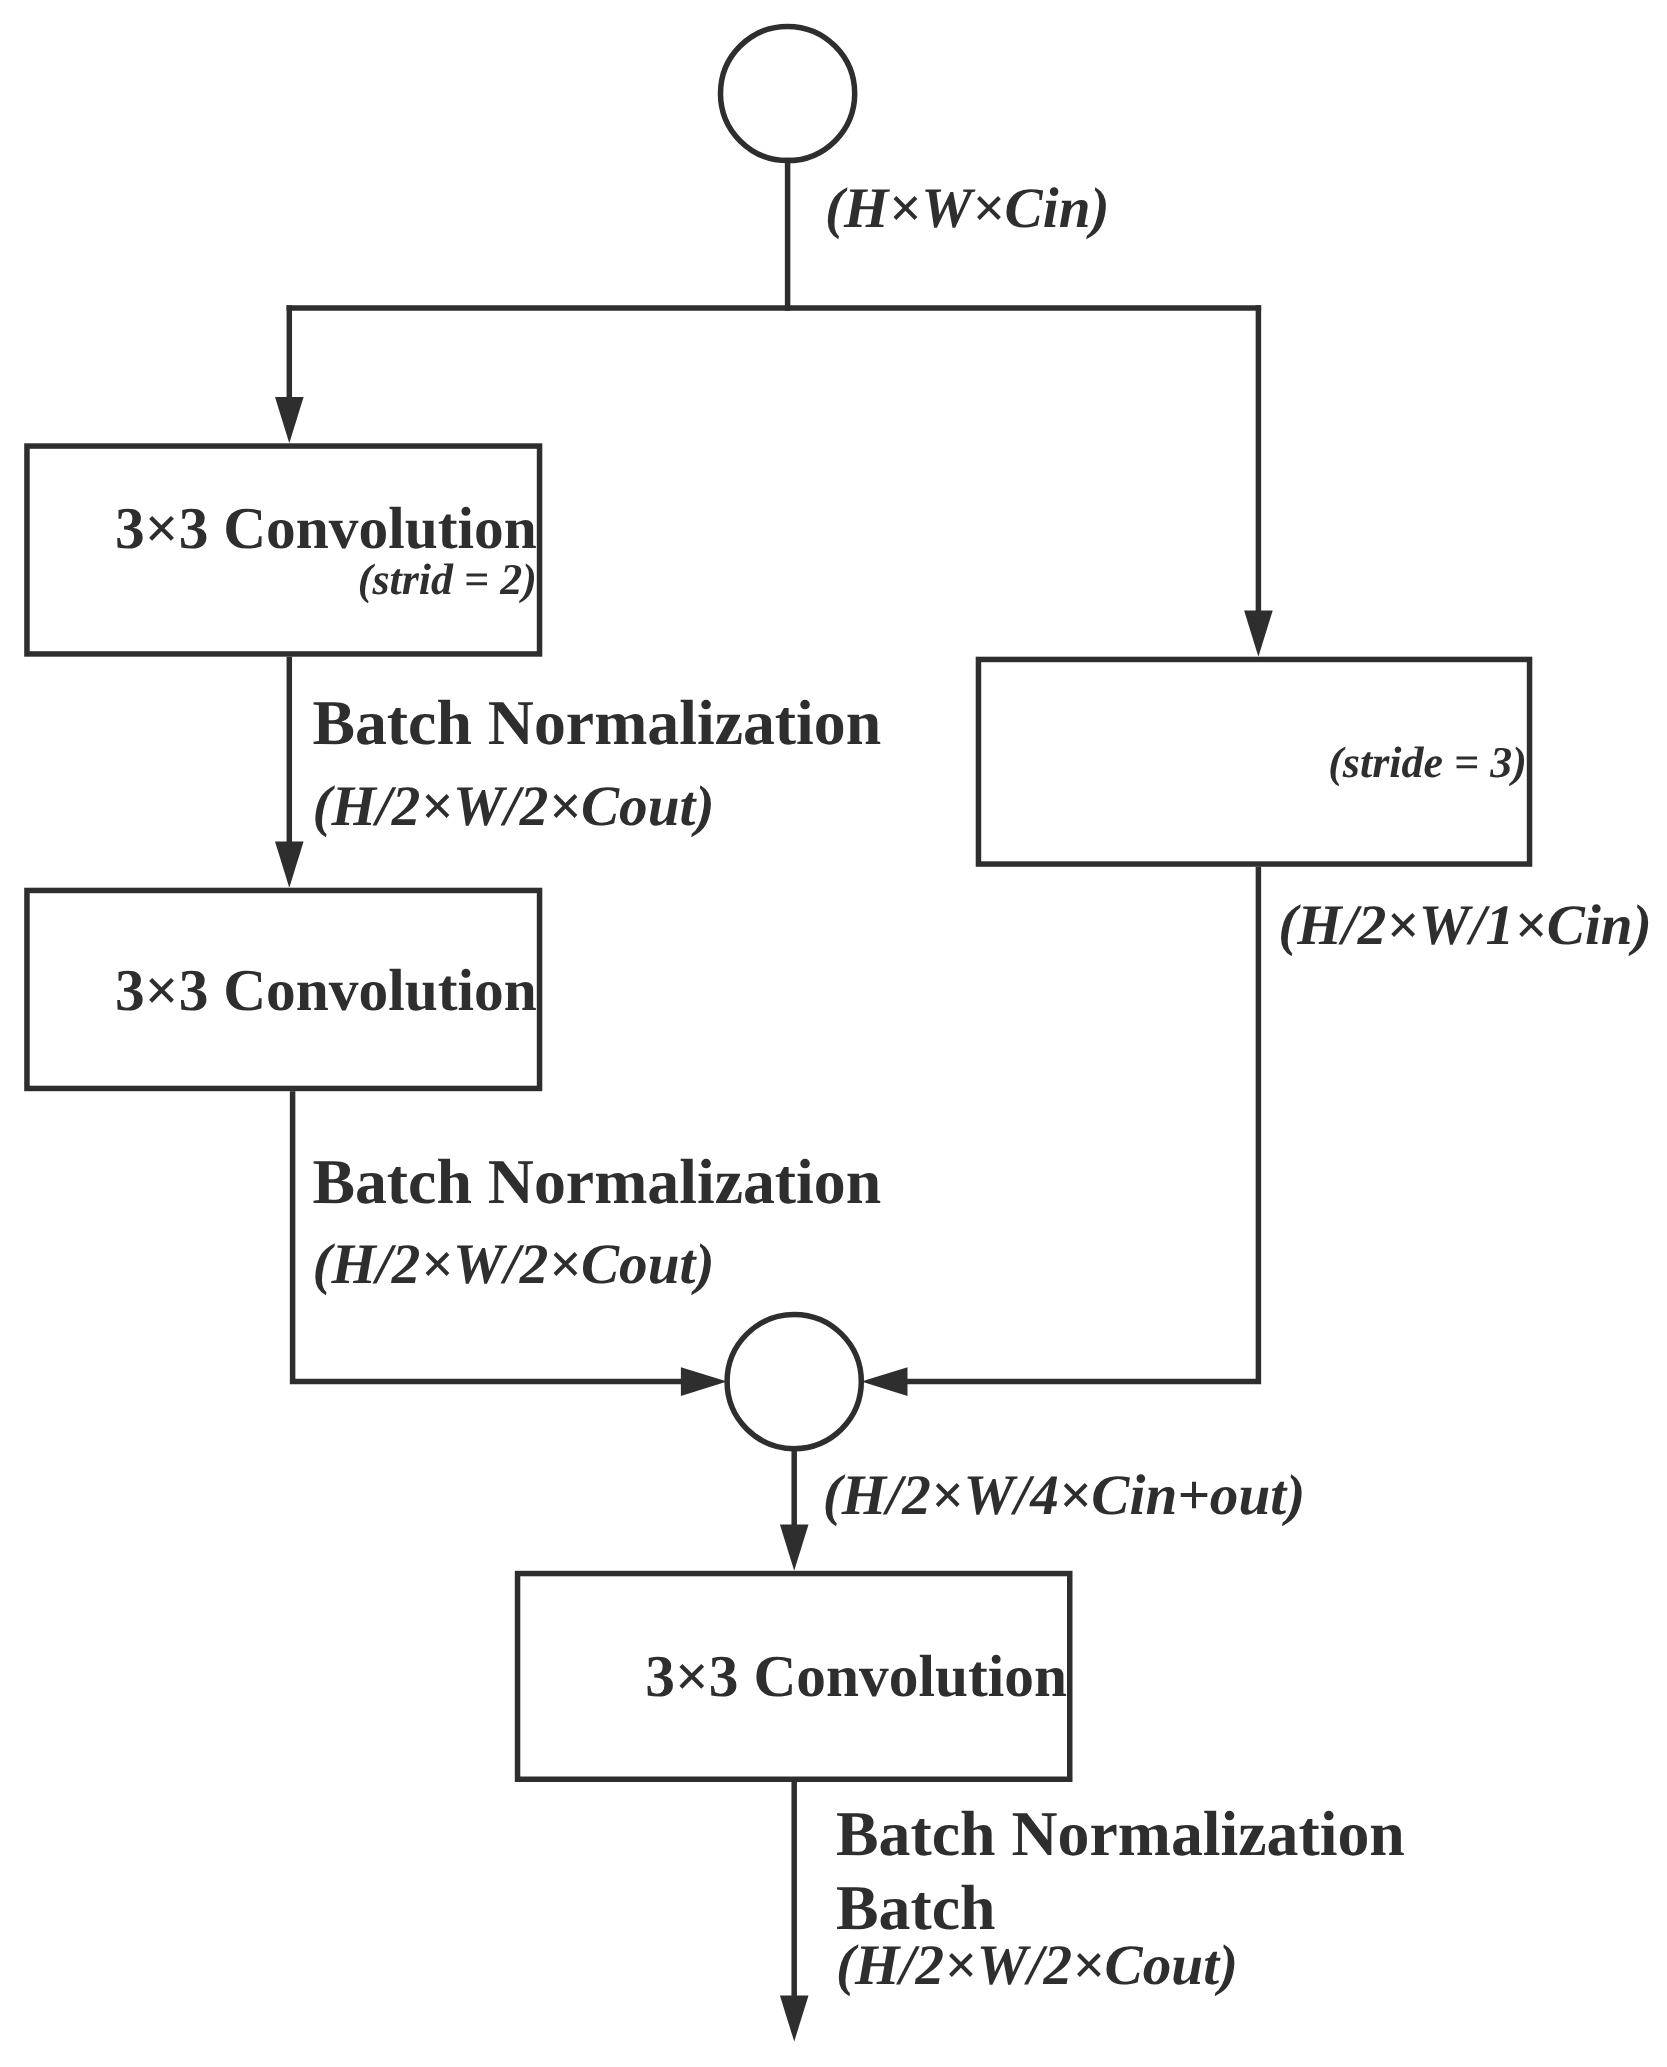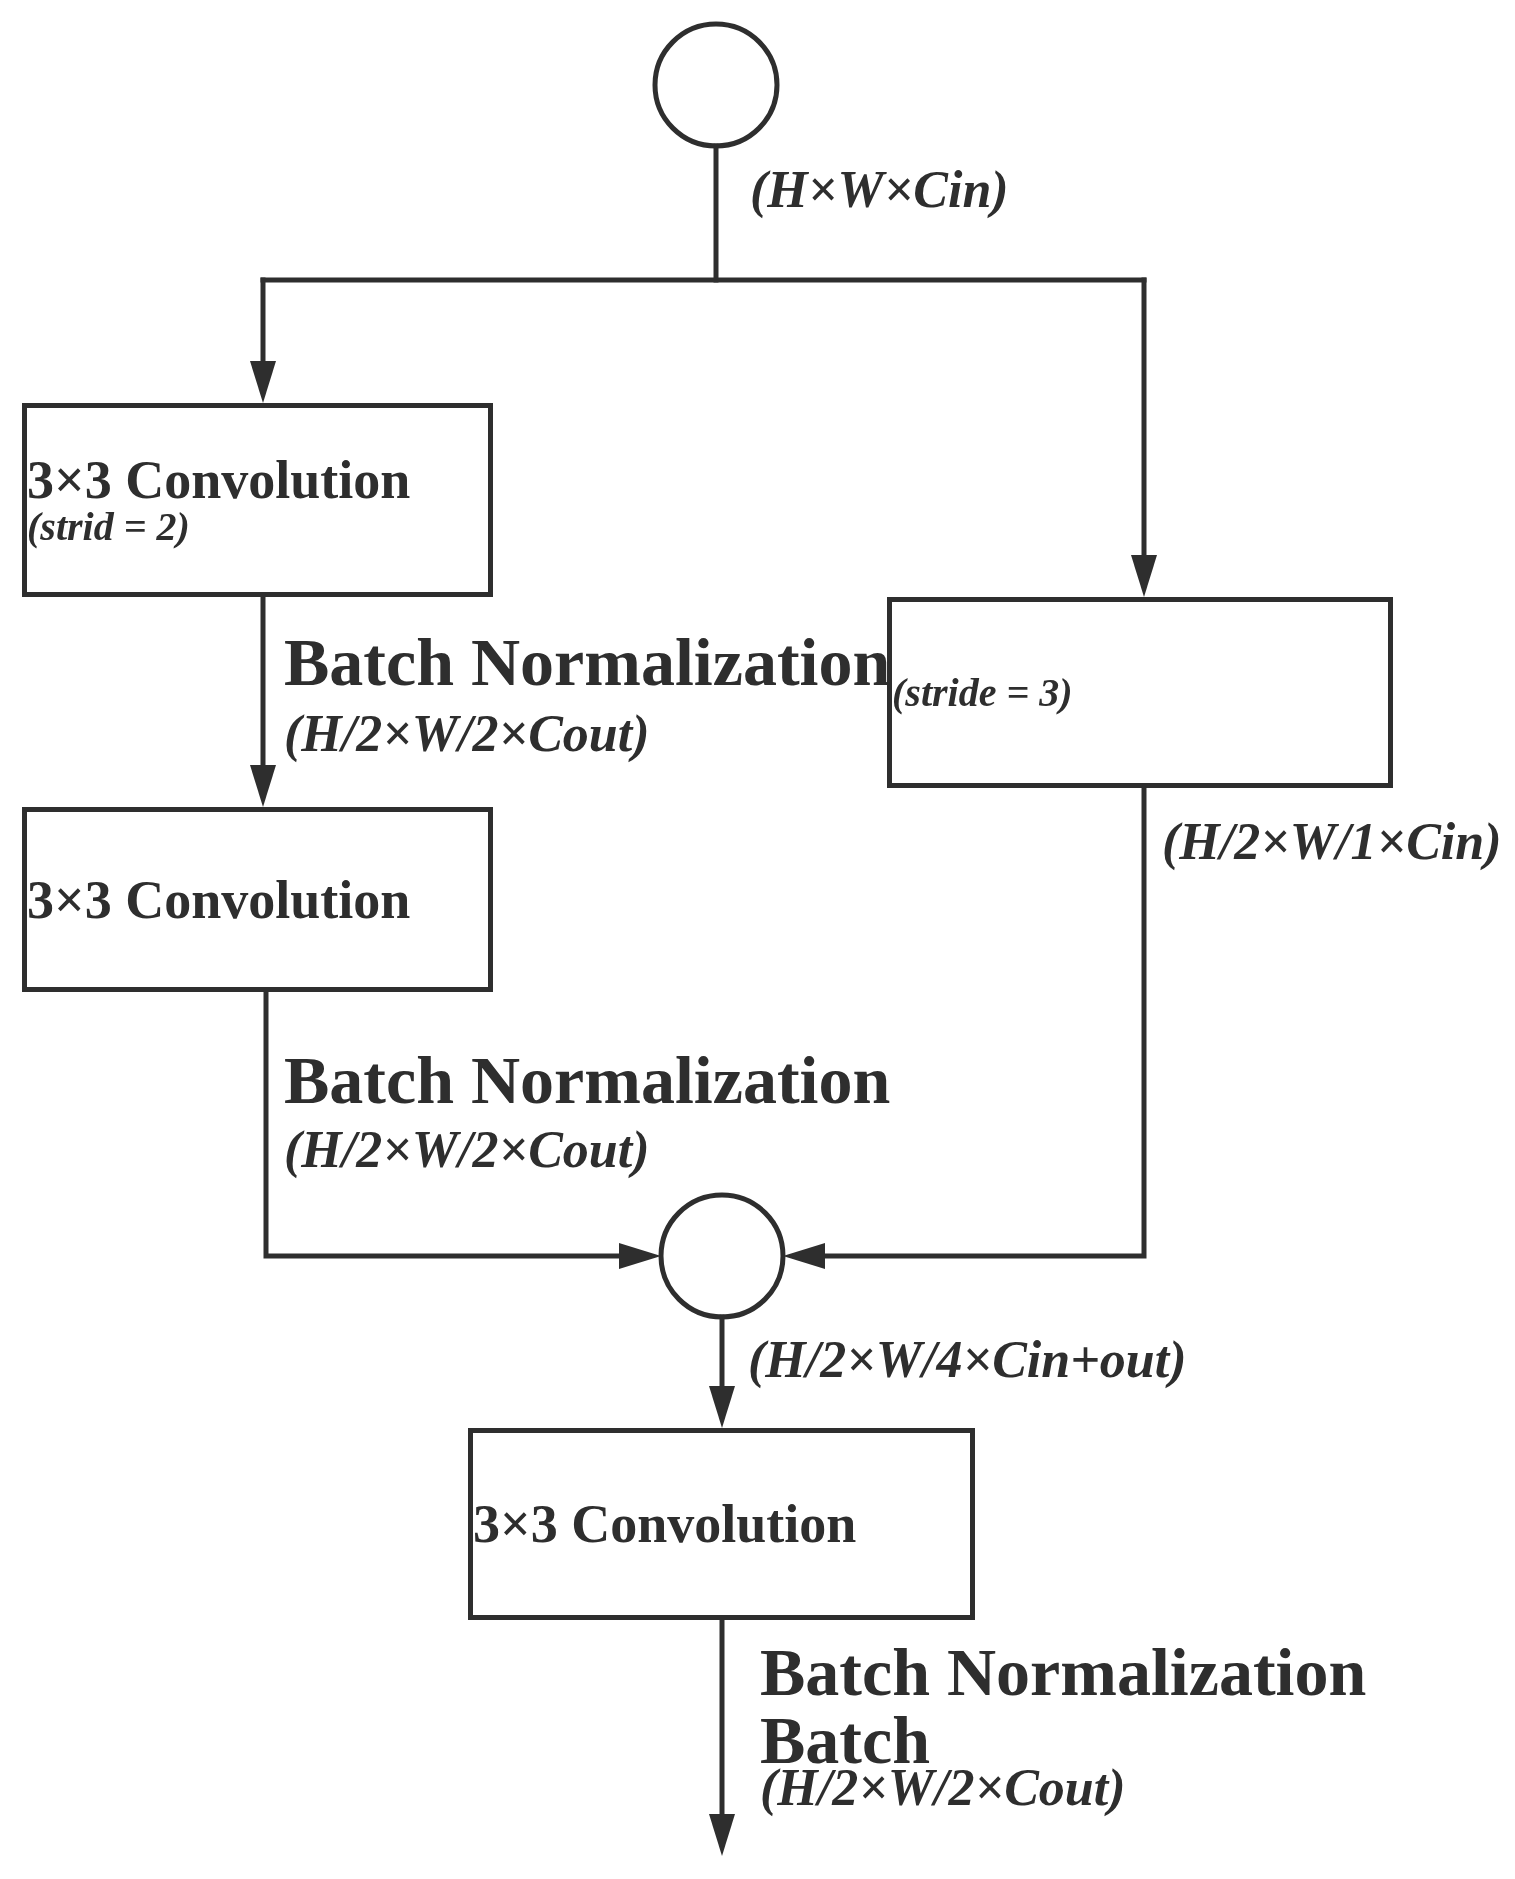--- a/index.html
+++ b/index.html
@@ -28,40 +28,40 @@
     stroke-linejoin: miter;
   }
   svg.wires .nodecircle { fill: #ffffff; }
   svg.wires .head { fill: var(--ink); stroke: none; }
   .node {
     position: absolute;
     border: 5px solid var(--ink);
     background: #ffffff;
     display: flex;
     flex-direction: column;
-    align-items: flex-start;
+    align-items: flex-end;
     justify-content: center;
     text-align: center;
   }
   .node .title {
     font-size: 54px;
     font-weight: 700;
     line-height: 1;
     white-space: nowrap;
   }
   .node .sub {
     font-size: 40px;
     font-weight: 700;
     font-style: italic;
     line-height: 1;
     white-space: nowrap;
   }
   .lbl {
     position: absolute;
-    font-size: 68px;
+    font-size: 58px;
     font-weight: 700;
     line-height: 1;
     white-space: nowrap;
   }
   .lbl.shape {
     font-size: 52px;
     font-style: italic;
   }
 </style>
 </head>

